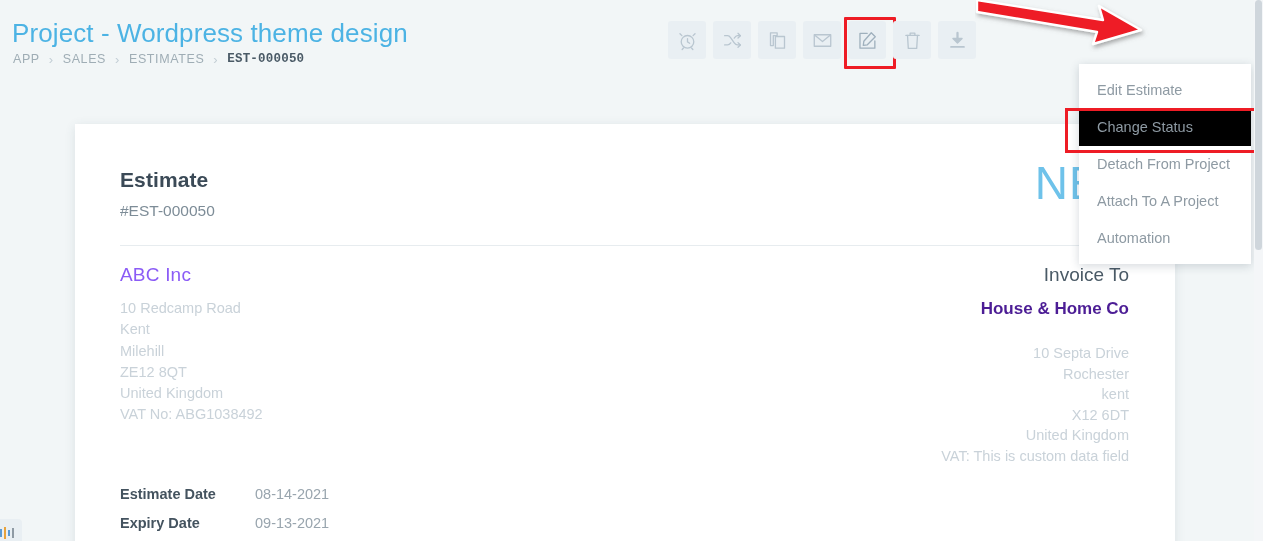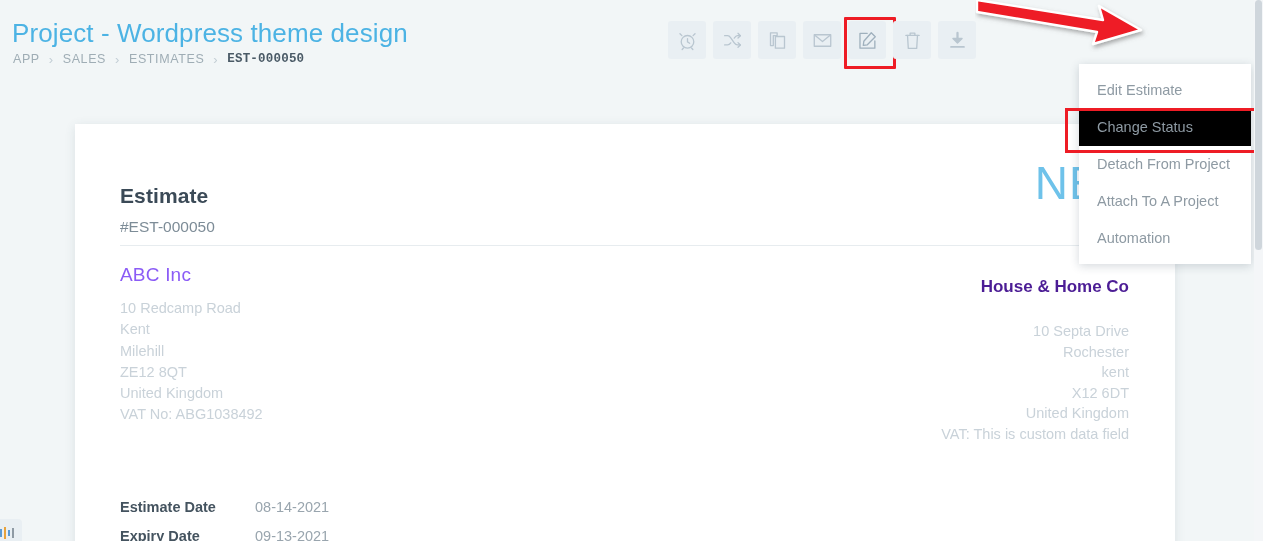--- a/index.html
+++ b/index.html
@@ -149,21 +149,21 @@
     width: 1100px;
     height: 460px;
     background: #ffffff;
     box-shadow: 0 2px 10px rgba(60,80,100,0.12);
     z-index: 10;
   }
 
   #doc-heading {
     position: absolute;
     left: 45px;
-    top: 60px;
+    top: 44px;
   }
   #doc-type {
     font-size: 21px;
     font-weight: 700;
     color: #3b4a57;
     letter-spacing: 0.1px;
   }
   #doc-number {
     margin-top: 10px;
     font-size: 15.5px;
@@ -236,21 +236,21 @@
   
   #dates-table {
     position: absolute;
     left: 45px;
     top: 362px;
     font-size: 14.5px;
   }
   .date-row {
     display: flex;
     height: 29px;
-    align-items: flex-end;
+    align-items: flex-start;
   }
   .date-label {
     width: 135px;
     font-weight: 700;
     color: #44535f;
   }
   .date-value {
     color: #99a5ae;
   }
 
@@ -399,20 +399,21 @@
       <div>10 Redcamp Road</div>
       <div>Kent</div>
       <div>Milehill</div>
       <div>ZE12 8QT</div>
       <div>United Kingdom</div>
       <div>VAT No: ABG1038492</div>
     </div>
   </div>
 
   <div id="to-block">
+    <div id="to-label">Invoice To</div>
     <div id="to-name">House &amp; Home Co</div>
     <div id="to-lines">
       <div>10 Septa Drive</div>
       <div>Rochester</div>
       <div>kent</div>
       <div>X12 6DT</div>
       <div>United Kingdom</div>
       <div>VAT: This is custom data field</div>
     </div>
   </div>

